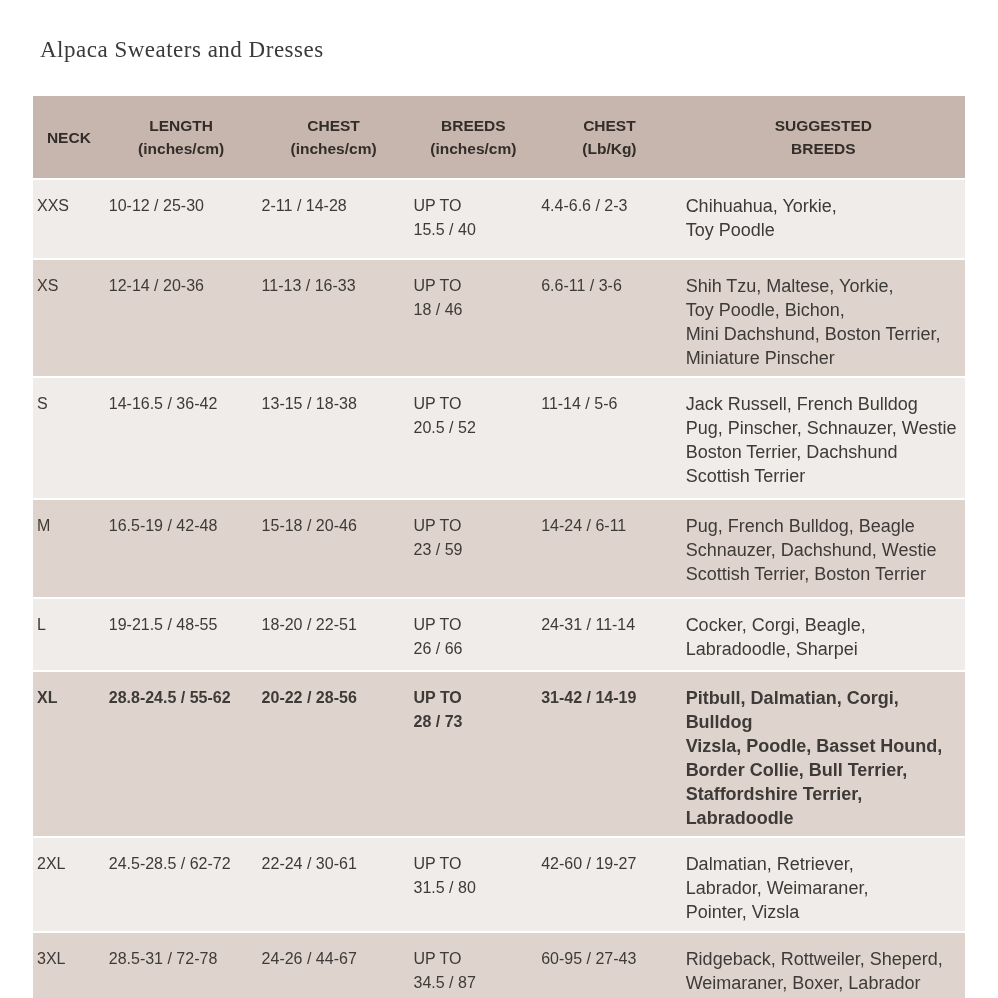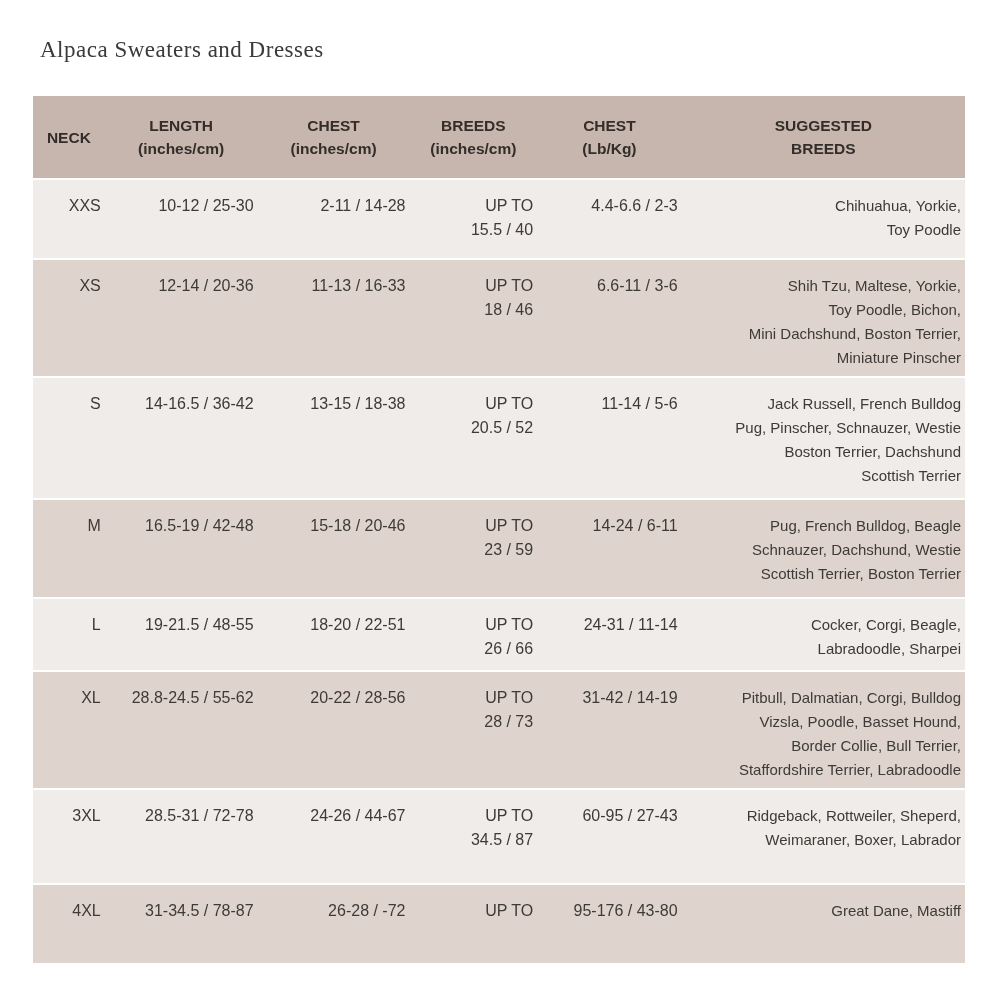--- a/index.html
+++ b/index.html
@@ -41,34 +41,34 @@
     line-height:23px;
     height:83px;
     text-align:center;
     vertical-align:middle;
     white-space:pre-line;
     padding:6px 4px;
   }
   tbody td{
     font-size:16px;
     line-height:24px;
-    text-align:right;
+    text-align:left;
     vertical-align:top;
     white-space:pre-line;
     padding:14px 4px 6px;
   }
-  tbody td.col-breeds{font-size:15px;}
+  tbody td.col-breeds{font-size:18px;}
   tbody tr{border-top:2px solid #ffffff;background:var(--row-light);}
   tbody tr:nth-child(even){background:var(--row-dark);}
   tbody tr:nth-child(1){height:80px;}
   tbody tr:nth-child(2){height:118px;border-radius:15px;}
   tbody tr:nth-child(3){height:122px;}
   tbody tr:nth-child(4){height:99px;}
   tbody tr:nth-child(5){height:73px;}
-  tbody tr:nth-child(6){height:118px;}
+  tbody tr:nth-child(6){height:118px;font-weight:bold;}
   tbody tr:nth-child(7){height:95px;}
   tbody tr:nth-child(8){height:79px;margin-left:40px;}
   tbody tr:nth-child(9){height:120px;}
 </style>
 </head>
 <body>
 
 <h1 class="page-title">Alpaca Sweaters and Dresses</h1>
 
 <table class="size-chart">
@@ -157,20 +157,31 @@
         <td class="cell col-neck">20-22 / 28-56</td>
         <td class="cell col-chest">UP TO
 28 / 73</td>
         <td class="cell col-weight">31-42 / 14-19</td>
         <td class="cell col-breeds">Pitbull, Dalmatian, Corgi, Bulldog
 Vizsla, Poodle, Basset Hound,
 Border Collie, Bull Terrier,
 Staffordshire Terrier, Labradoodle</td>
       </tr>
       <tr>
+        <td class="cell col-size">2XL</td>
+        <td class="cell col-length">24.5-28.5 / 62-72</td>
+        <td class="cell col-neck">22-24 / 30-61</td>
+        <td class="cell col-chest">UP TO
+31.5 / 80</td>
+        <td class="cell col-weight">42-60 / 19-27</td>
+        <td class="cell col-breeds">Dalmatian, Retriever,
+Labrador, Weimaraner,
+Pointer, Vizsla</td>
+      </tr>
+      <tr>
         <td class="cell col-size">3XL</td>
         <td class="cell col-length">28.5-31 / 72-78</td>
         <td class="cell col-neck">24-26 / 44-67</td>
         <td class="cell col-chest">UP TO
 34.5 / 87</td>
         <td class="cell col-weight">60-95 / 27-43</td>
         <td class="cell col-breeds">Ridgeback, Rottweiler, Sheperd,
 Weimaraner, Boxer, Labrador</td>
       </tr>
       <tr>

